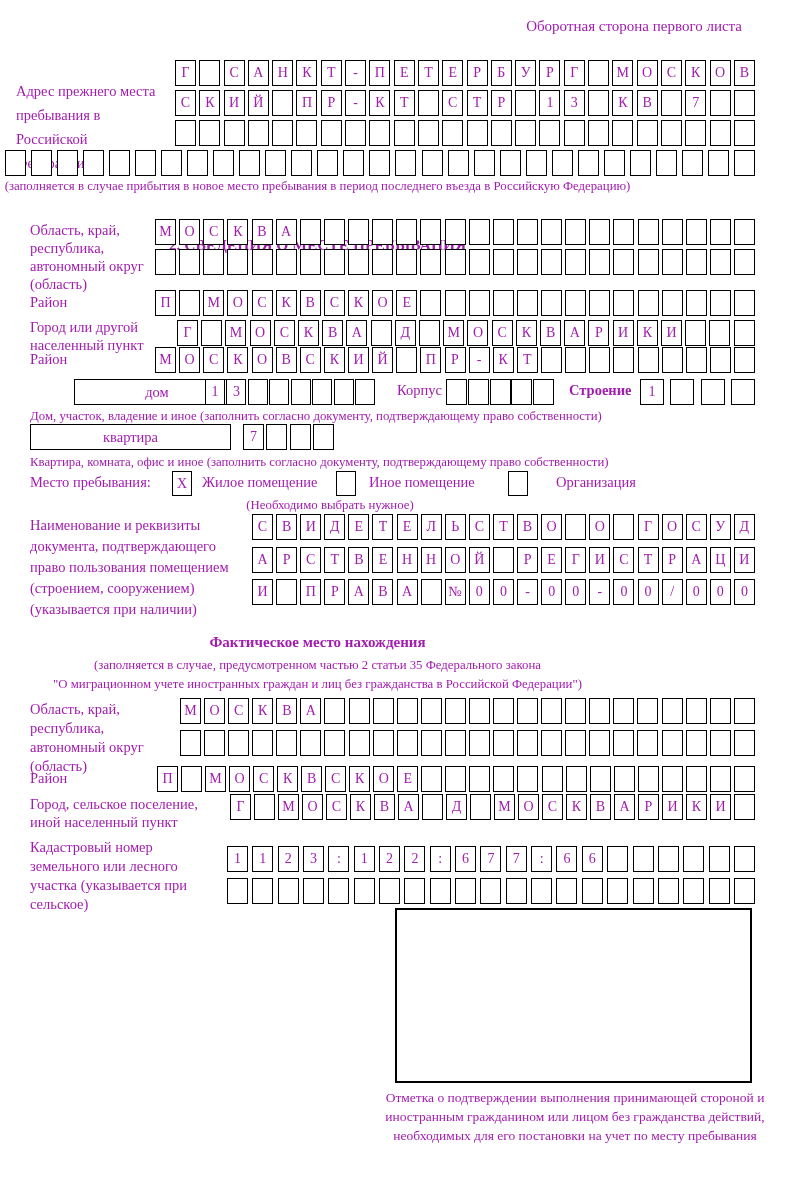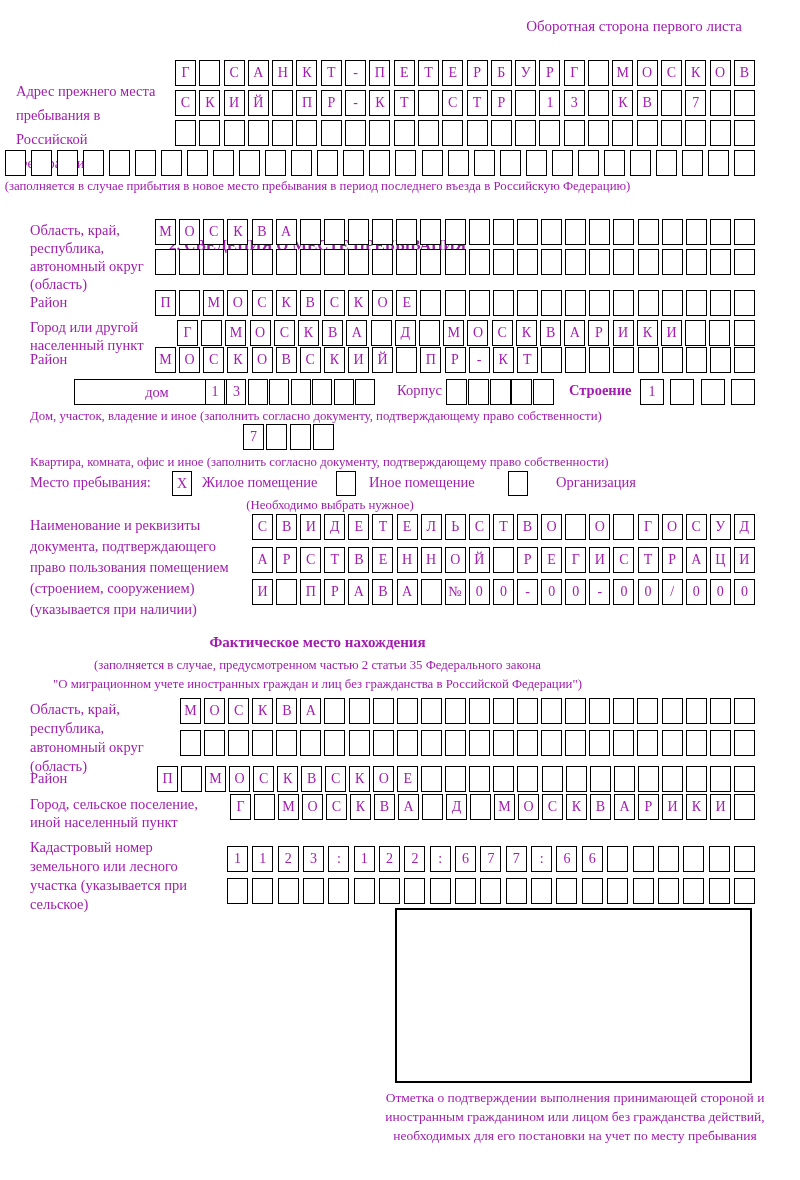--- a/index.html
+++ b/index.html
@@ -313,20 +313,21 @@
     </div>
   <div class="abs inline-lbl" style="left:569px;top:382px;font-weight:bold;">Строение</div>
   <div class="cells r-str" style="left:640px;top:379px;">
       <div class="cell">1</div>
       <div class="cell"></div>
       <div class="cell"></div>
       <div class="cell"></div>
     </div>
   <div class="abs cap" style="left:30px;top:409px;">Дом, участок, владение и иное (заполнить согласно документу, подтверждающему право собственности)</div>
 
+  <div class="abs widebox" style="left:30px;top:424px;width:201px;">квартира</div>
   <div class="cells r-kv" style="left:243px;top:424px;">
       <div class="cell">7</div>
       <div class="cell"></div>
       <div class="cell"></div>
       <div class="cell"></div>
     </div>
   <div class="abs cap" style="left:30px;top:455px;">Квартира, комната, офис и иное (заполнить согласно документу, подтверждающему право собственности)</div>
 
   <div class="abs inline-lbl" style="left:30px;top:474px;">Место пребывания:</div>
   <div class="abs chk" style="left:172px;top:471px;">X</div>

